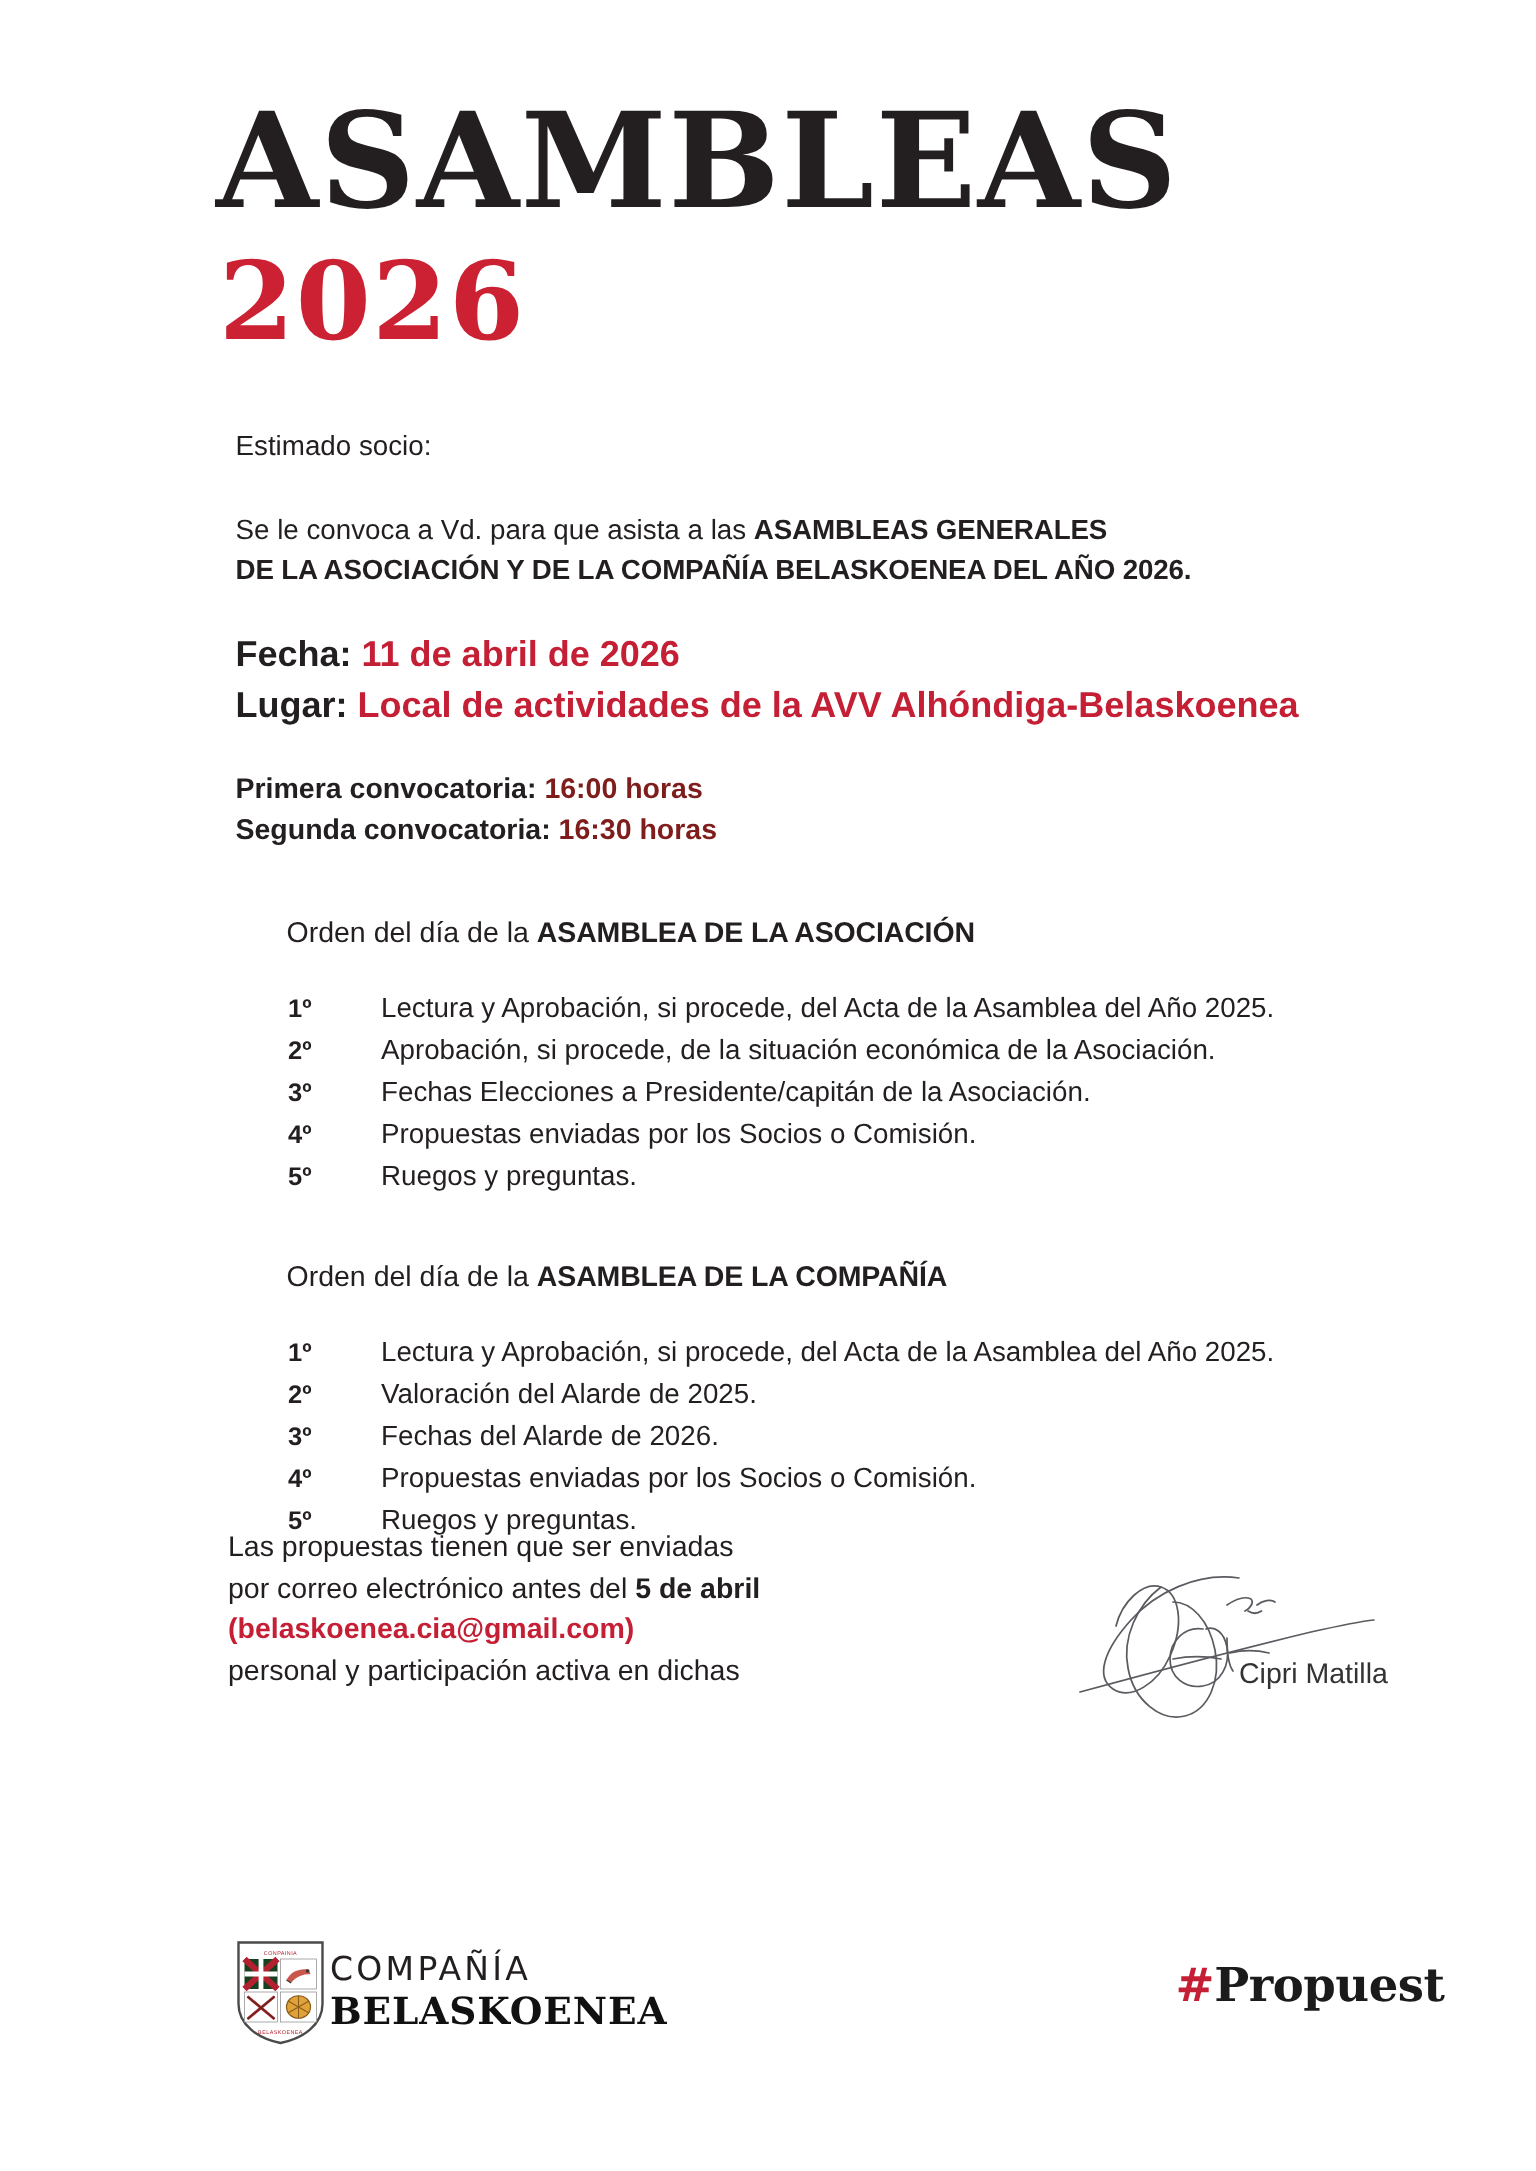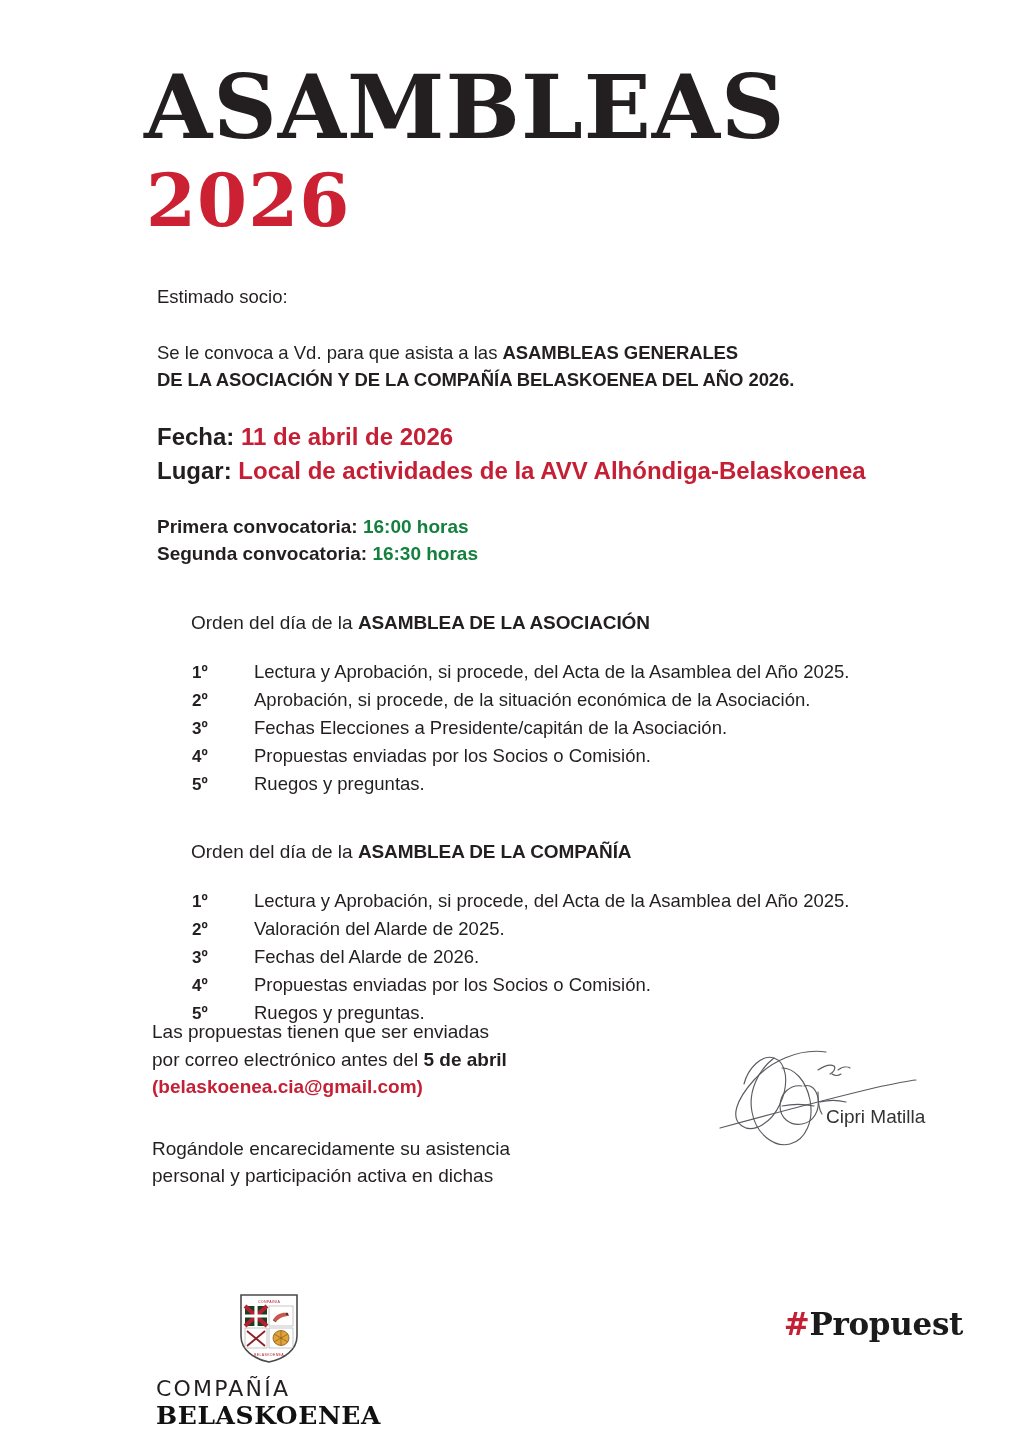--- a/index.html
+++ b/index.html
@@ -82,21 +82,21 @@
     font-weight: 700;
   }
   .kv .label { color: #231f20; }
   .kv .val { color: #c41f34; }
 
   .conv-times {
     font-size: 19px;
     line-height: 1.42;
     font-weight: 700;
   }
-  .conv-times .val { color: #15803d; }
+  .conv-times .val { color: #7f1d1d; }
 
   
   .agenda {
     margin-left: 34px;
   }
   .agenda-heading {
     font-size: 19px;
     margin: 0;
     color: #231f20;
   }
@@ -189,22 +189,21 @@
     top: 1292px;
     width: 1024px;
     height: 90px;
   }
   .brand {
     position: absolute;
     left: 96px;
     top: 0;
     display: flex;
     align-items: center;
-    gap: 14px;
-    flex-direction: column;
+    gap: 2px;
   }
   .crest { width: 62px; height: 72px; display: block; }
   .brand-text { line-height: 1; }
   .brand-top {
     font-family: "DejaVu Sans", sans-serif;
     font-size: 22px;
     font-weight: 400;
     letter-spacing: 2.2px;
     color: #231f20;
   }
@@ -334,21 +333,20 @@
 
   </div>
 
   <div class="lower">
 
     <div class="note">
       <p>Las propuestas tienen que ser enviadas</p>
       <p><span>por correo electrónico antes del </span><span class="bold">5 de abril</span></p>
       <p class="email">(belaskoenea.cia@gmail.com)</p>
 
-      <p class="note2">Rogándole encarecidamente su asistencia</p>
       <p>personal y participación activa en dichas</p>
     </div>
 
     <div class="signature">
       <div class="sig-mark">
         <svg width="250" height="112" viewBox="0 0 250 112">
           <g fill="none" stroke="#5a5a60" stroke-width="1.15" stroke-linecap="round" stroke-linejoin="round">
 
             <path d="M112,12 C84,8 56,22 40,40 C22,60 16,78 28,86 C40,94 58,82 66,64 C76,42 72,22 60,18 C48,14 34,28 30,44"></path>
 

